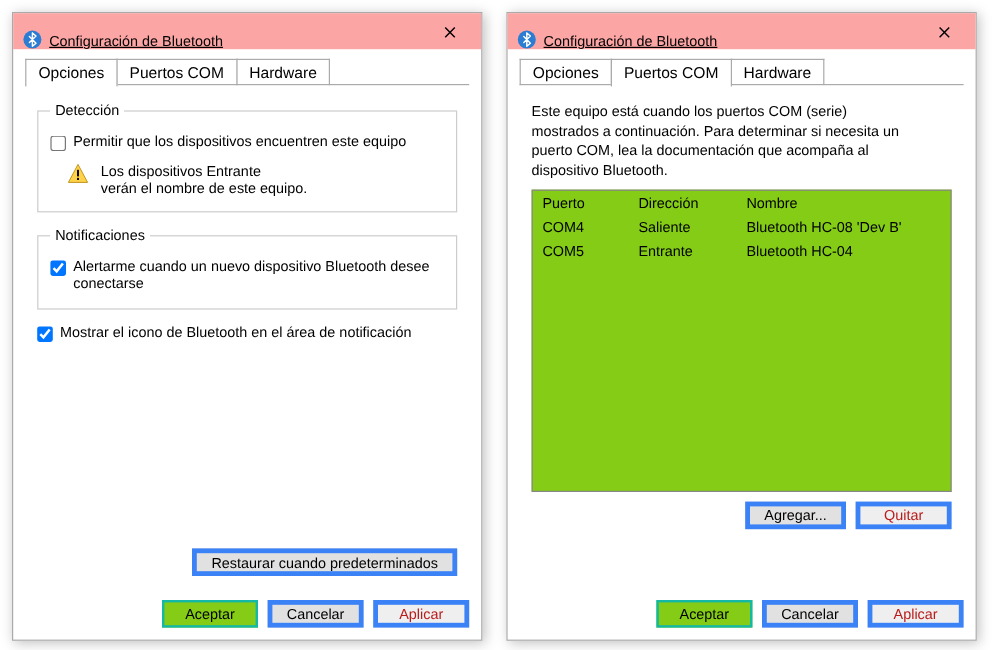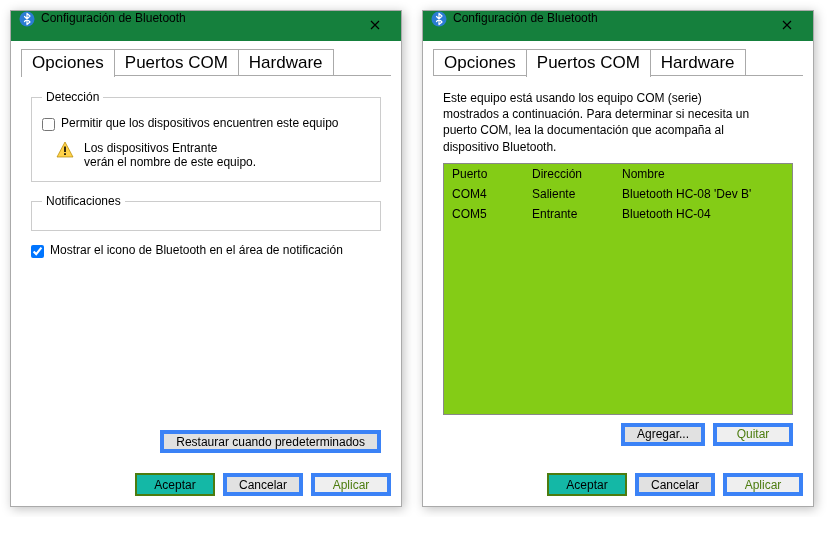--- a/index.html
+++ b/index.html
@@ -15,24 +15,25 @@
   .window {
     width: 390px;
     border: 1px solid #aaa;
     box-shadow: 2px 2px 10px rgba(0,0,0,0.25);
     background: #fff;
     display: flex;
     flex-direction: column;
   }
   .titlebar {
     display: flex;
-    align-items: flex-start;
+    align-items: flex-end;
     height: 30px;
     padding: 0 6px 0 8px;
-    background: #15803d;
+    background: #fca5a5;
+    text-decoration: underline;
   }
   .titlebar .bt-icon {
     width: 16px; height: 16px;
     margin-right: 6px;
     display: inline-flex;
     align-items: center; justify-content: center;
   }
   .titlebar .title {
     flex: 1;
   }
@@ -51,21 +52,21 @@
     padding: 8px 10px 0 10px;
     position: relative;
   }
   .tab {
     border: 1px solid #aaa;
     border-bottom: none;
     padding: 3px 10px;
     background: #fff;
     margin-right: -1px;
     position: relative;
-    font-size: 17px;
+    font-size: 13px;
   }
   .tab.active {
     z-index: 2;
     padding-bottom: 4px;
     margin-bottom: -1px;
     background: #fff;
   }
   .tab.inactive {
     background: #fff;
     color: #000;
@@ -149,25 +150,25 @@
   button.win {
     min-width: 80px;
     height: 23px;
     border: 4px solid #3b82f6;
     background: #e1e1e1;
     font-family: inherit;
     font-size: 12px;
     padding: 0 12px;
   }
   button.win.primary {
-    border: 2px solid #4d7c0f;
-    background: #14b8a6;
+    border: 2px solid #14b8a6;
+    background: #84cc16;
   }
   button.win.disabled {
-    color: #4d7c0f;
+    color: #b91c1c;
     background: #efefef;
   }
   .restore-row {
     display: flex;
     justify-content: flex-end;
     padding-top: 170px;
   }
   .footer {
     border-top: 0;
     margin: 0 10px 10px 10px;
@@ -214,20 +215,24 @@
               <rect x="8.2" y="12.2" width="1.6" height="1.8" fill="#000"></rect>
             </svg>
         </span>
         <span style="white-space:pre-line">Los dispositivos Entrante
 verán el nombre de este equipo.</span>
       </div>
     </fieldset>
 
     <fieldset class="group">
       <legend>Notificaciones</legend>
+      <label class="row">
+        <input type="checkbox" checked="" style="">
+        <span>Alertarme cuando un nuevo dispositivo Bluetooth desee conectarse</span>
+      </label>
     </fieldset>
 
     <label class="row">
       <input type="checkbox" checked="" style="">
       <span>Mostrar el icono de Bluetooth en el área de notificación</span>
     </label>
 
     <div class="restore-row">
       <button class="win" style="min-width:200px">Restaurar cuando predeterminados</button>
     </div>
@@ -259,21 +264,21 @@
   </div>
 
   <div class="tabs">
     <div class="tab inactive">Opciones</div>
     <div class="tab active">Puertos COM</div>
     <div class="tab inactive">Hardware</div>
     <div class="tabline"></div>
   </div>
 
   <div class="panel">
-    <div class="desc">Este equipo está usando los equipo COM (serie) mostrados a continuación. Para determinar si necesita un puerto COM, lea la documentación que acompaña al dispositivo Bluetooth.</div>
+    <div class="desc">Este equipo está cuando los puertos COM (serie) mostrados a continuación. Para determinar si necesita un puerto COM, lea la documentación que acompaña al dispositivo Bluetooth.</div>
 
     <div class="table-wrap">
       <div class="thead">
         <div class="col1">Puerto</div>
         <div class="col2">Dirección</div>
         <div class="col3">Nombre</div>
       </div>
       <div class="trow">
         <div class="col1">COM4</div>
         <div class="col2">Saliente</div>

